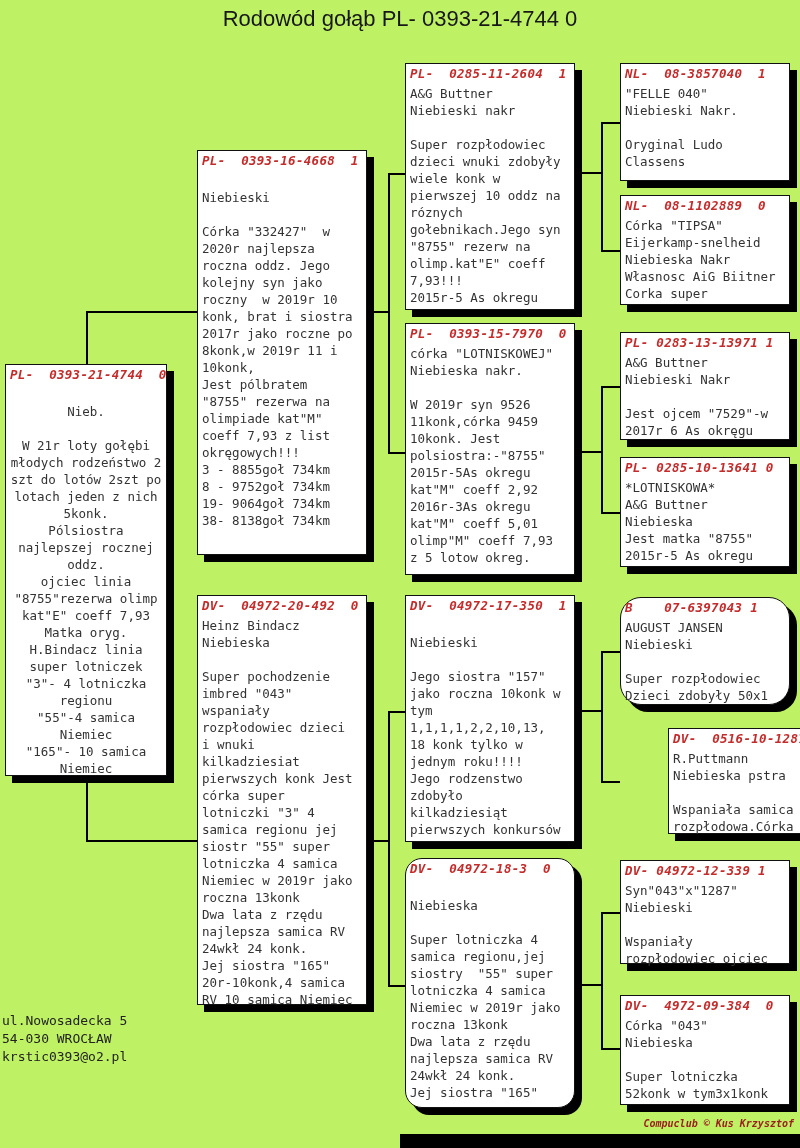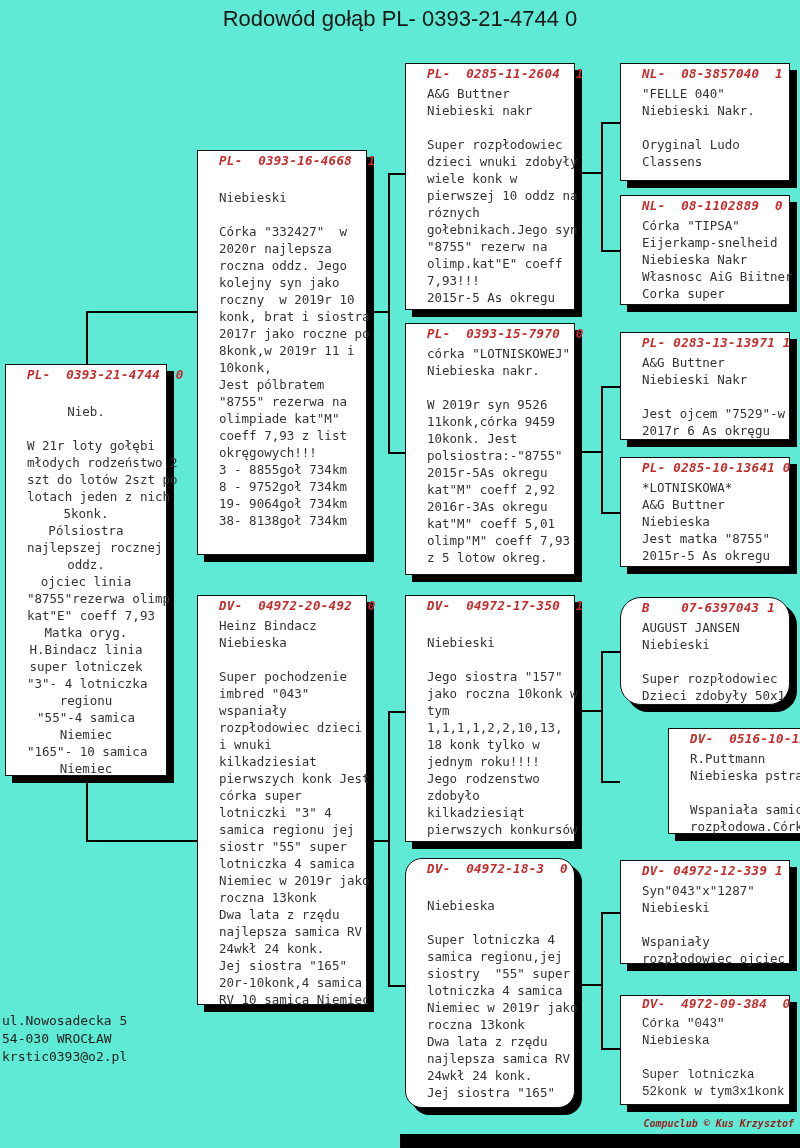--- a/index.html
+++ b/index.html
@@ -1,41 +1,41 @@
 <!DOCTYPE html>
 <html><head>
 <meta charset="utf-8">
 <style>
   html,body{margin:0;padding:0;background:#ffffff;}
-  #page{position:relative;width:800px;height:1148px;background:#5eead4;overflow:hidden;
+  #page{position:relative;width:800px;height:1148px;background:#bef264;overflow:hidden;
         font-family:"DejaVu Sans Mono","Liberation Mono",monospace;}
   .title{position:absolute;top:6px;left:0;width:100%;text-align:center;
          font-family:"Liberation Sans",sans-serif;font-size:22px;color:#171717;}
   
   .pbox{position:absolute;background:#ffffff;border:1.5px solid #111;
-        box-shadow:7px 7px 0 #000;box-sizing:border-box;padding:2px 21px;}
+        box-shadow:7px 7px 0 #000;box-sizing:border-box;padding:2px 4px;}
   .ring{font-size:12.5px;font-weight:bold;font-style:italic;color:#c42b2b;
         white-space:pre;margin-bottom:4px;letter-spacing:0.3px;}
   .pbody{font-size:12.5px;line-height:17px;color:#333;white-space:pre;}
   
   #b-subject{left:5px;  top:364px; width:162px;height:412px;text-align:center;}
   #b-father {left:197px; top:150px; width:170px;height:405px;}
   #b-mother {left:197px; top:595px; width:170px;height:410px;}
   #b-ff     {left:405px; top:63px;  width:170px;height:247px;}
   #b-fm     {left:405px; top:323px; width:170px;height:252px;}
   #b-mf     {left:405px; top:595px; width:170px;height:247px;}
   #b-mm     {left:405px; top:858px; width:170px;height:250px;border-radius:17px;}
   #b-fff    {left:620px; top:63px;  width:170px;height:118px;}
   #b-ffm    {left:620px; top:195px; width:170px;height:110px;}
   #b-fmf    {left:620px; top:332px; width:170px;height:108px;}
   #b-fmm    {left:620px; top:457px; width:170px;height:110px;}
   #b-mff    {left:620px; top:597px; width:170px;height:108px;border-radius:21px;}
   #b-mfm    {left:620px; top:728px; width:170px;height:106px;margin-left:48px;}
   #b-mmf    {left:620px; top:860px; width:170px;height:104px;}
-  #b-mmm    {left:620px; top:995px; width:170px;height:110px;font-family:Liberation Mono, monospace;}
+  #b-mmm    {left:620px; top:995px; width:170px;height:110px;}
   
   .cline{position:absolute;background:#000;}
   
   .footer{position:absolute;left:2px;top:1012px;color:#222;}
   .footer .fname{font-size:15px;font-weight:bold;margin-bottom:9px;letter-spacing:1px;}
   .footer .fline{font-size:13px;line-height:18px;}
   .credit{position:absolute;right:6px;top:1118px;font-size:10px;font-weight:bold;
           font-style:italic;color:#9a2020;}
   .bottombar{position:absolute;left:400px;top:1134px;width:400px;height:14px;background:#000;}
 </style>

